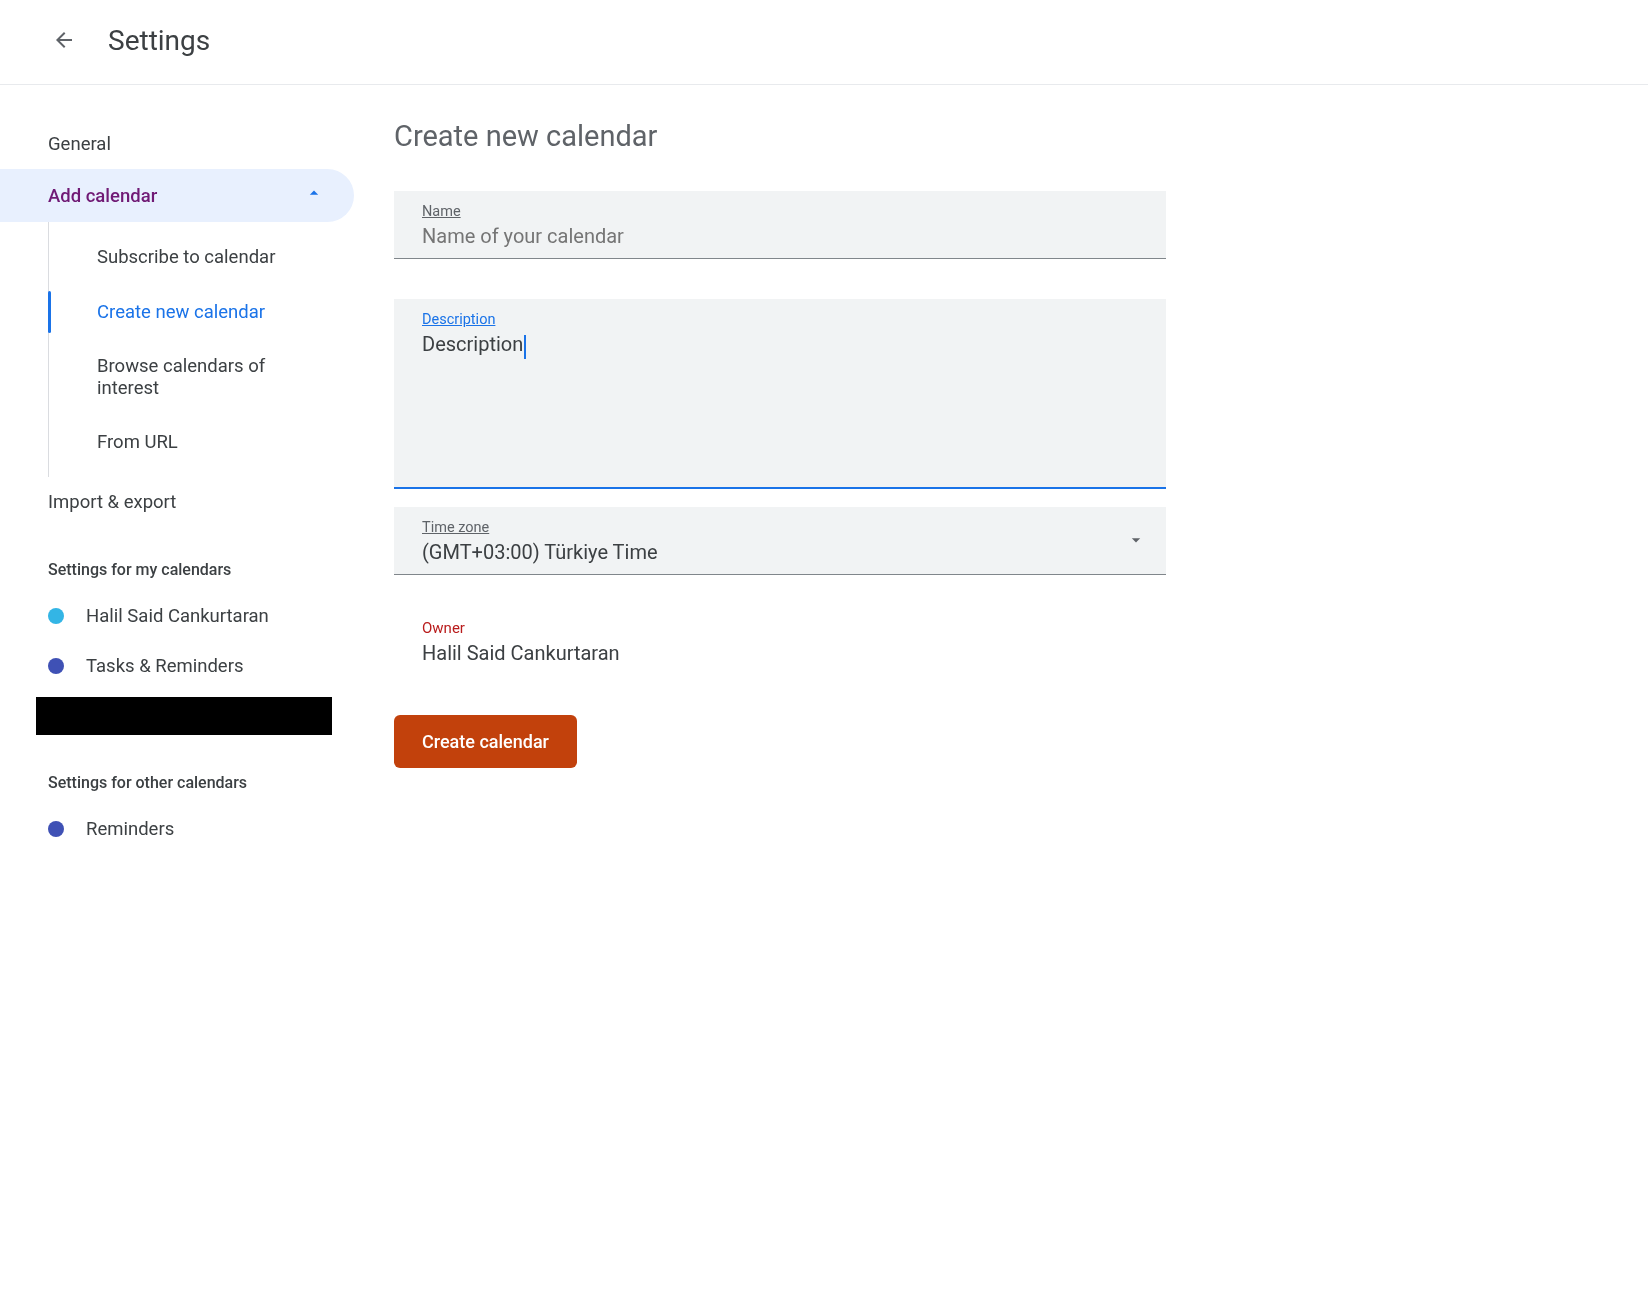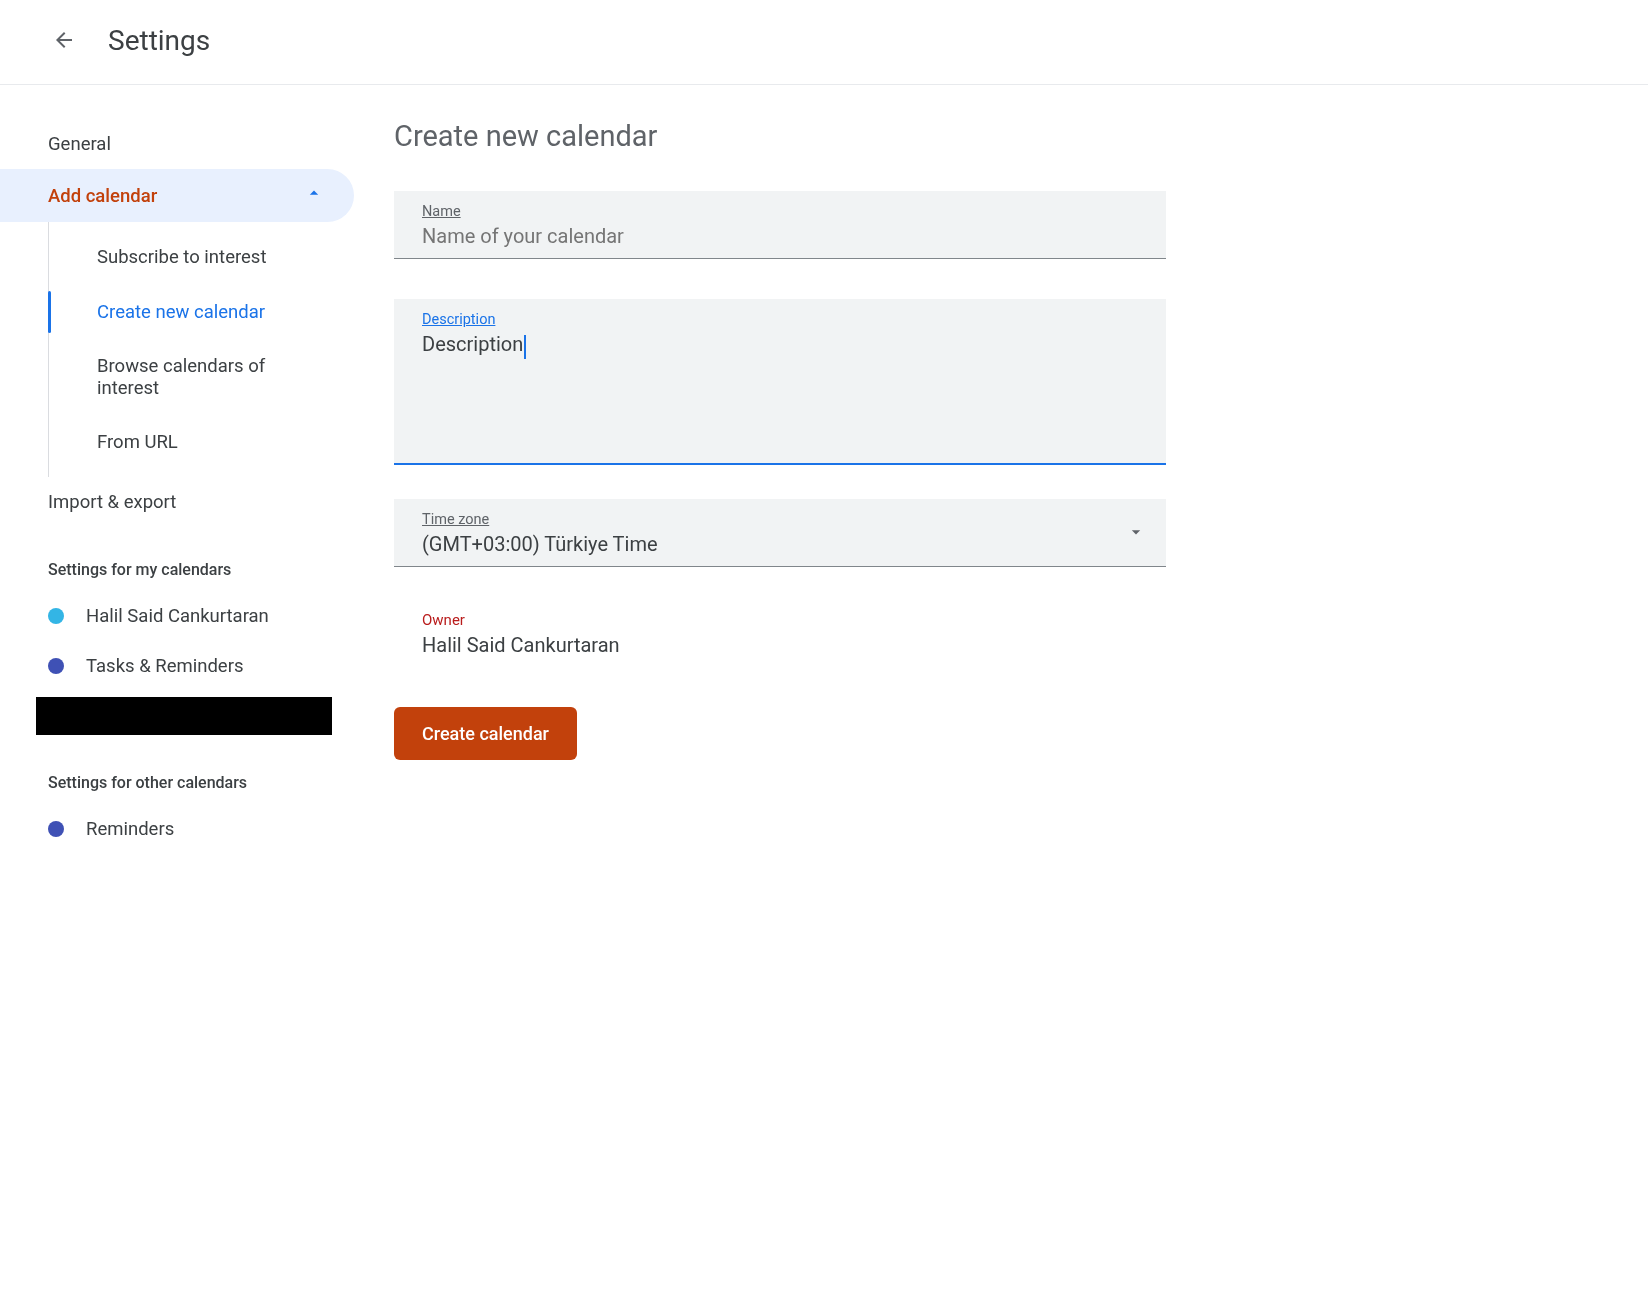--- a/index.html
+++ b/index.html
@@ -25,21 +25,21 @@
     .side-item {
       padding: 14px 24px 14px 48px;
       font-size: 18.5px;
       color: #3c4043;
       cursor: pointer;
       border-radius: 0 28px 28px 0;
       display: flex; align-items: center; justify-content: space-between;
       line-height: 1.2;
     }
     .side-item.expanded {
-      background: #e8f0fe; color: #c2410c; font-weight: 500;
+      background: #e8f0fe; color: #701a75; font-weight: 500;
     }
     .chev { margin-right: 6px; }
     .chev svg { width: 20px; height: 20px; fill: #1a73e8; }
 
     .sub-list {
       margin-left: 48px;
       border-left: 1px solid #dadce0;
       padding: 8px 0;
     }
     .sub-item {
@@ -103,21 +103,21 @@
       font-size: 14.5px; color: #5f6368;
       margin-bottom: 4px;
       text-decoration: underline;
     }
     .field.focused .field-label { color: #1a73e8; }
     .field-value {
       font-size: 20px; color: #3c4043;
       border: none; background: transparent; outline: none;
       width: 100%;
     }
-    .field.desc { height: 166px; margin-bottom: 34px; }
+    .field.desc { height: 190px; margin-bottom: 18px; }
     .field.desc .desc-text { font-size: 20px; display: inline; }
     .caret {
       display: inline-block;
       width: 2px; height: 24px;
       background: #1a73e8;
       vertical-align: middle;
       margin-left: 1px;
     }
 
     .field.tz {
@@ -163,21 +163,21 @@
       <span>Add calendar</span>
       <span class="chev">
         <svg viewBox="0 0 24 24">
             <path d="M7 14l5-5 5 5z"></path>
           </svg>
       </span>
     </div>
 
     <div class="sub-list">
       <div class="sub-item">
-        <span>Subscribe to interest</span>
+        <span>Subscribe to calendar</span>
       </div>
       <div class="sub-item active">
         <span>Create new calendar</span>
       </div>
       <div class="sub-item">
         <span>Browse calendars of interest</span>
       </div>
       <div class="sub-item">
         <span>From URL</span>
       </div>

